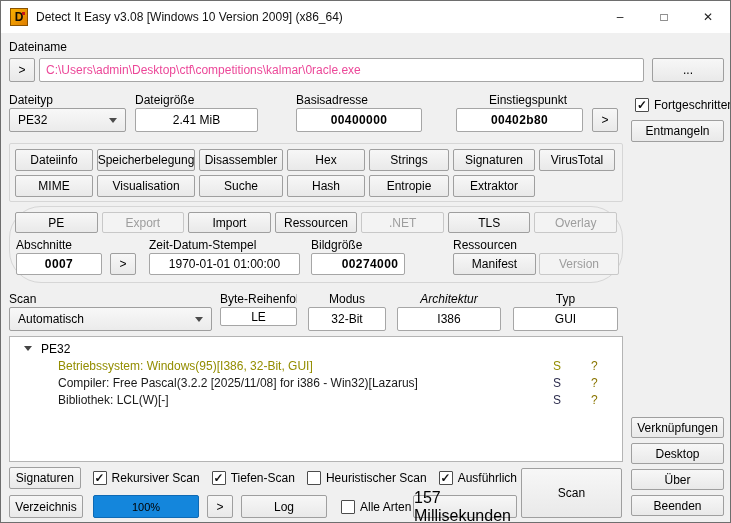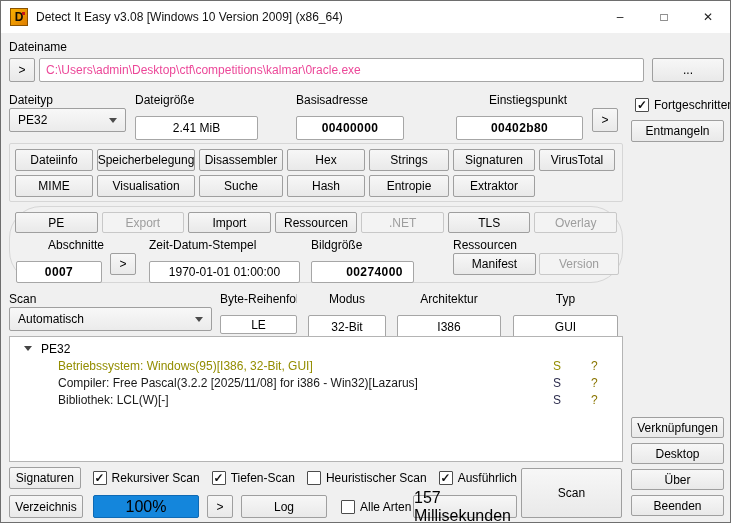--- a/index.html
+++ b/index.html
@@ -12,21 +12,21 @@
   .app-icon { width:18px; height:18px; margin-left:9px; background:linear-gradient(135deg,#f9b built 00,#e07f00); background:linear-gradient(135deg,#f9b000,#e07f00); border:1px solid #8a5200; display:flex; align-items:center; justify-content:center; font-weight:bold; font-size:12px; color:#140e00; position:relative; }
   .app-icon .dot { position:absolute; right:2px; top:3px; width:3px; height:3px; background:#c31414; }
   .title-text { margin-left:8px; font-size:12px; color:#111; }
   .win-controls { margin-left:auto; display:flex; height:100%; }
   .win-btn { width:44px; height:100%; display:flex; align-items:center; justify-content:center; font-size:12px; color:#222; }
 
   
   .btn { background:linear-gradient(#f7f7f7,#e9e9e9); border:1px solid #9f9f9f; border-radius:2px;
          display:flex; align-items:center; justify-content:center; font-size:12px; color:#000; }
   .btn.disabled { background:#f3f3f3; border-color:#c8c8c8; color:#9d9d9d; }
-  .field { background:#fff; border:1px solid #a6a6a6; border-radius:2px; display:flex; align-items:center; justify-content:center; font-size:12px; overflow:hidden; white-space:nowrap;margin-top:8px; }
+  .field { background:#fff; border:1px solid #a6a6a6; border-radius:2px; display:flex; align-items:center; justify-content:center; font-size:12px; overflow:hidden; white-space:nowrap; }
   .field.bold { font-weight:bold; letter-spacing:.4px; }
   .combo { background:linear-gradient(#f8f8f8,#ebebeb); border:1px solid #9f9f9f; border-radius:2px; display:flex; align-items:center; padding:0 8px; }
   .combo .arrow { margin-left:auto; width:0; height:0; border-left:4px solid transparent; border-right:4px solid transparent; border-top:5px solid #4c4c4c; }
   .lbl { position:absolute; font-size:12px; color:#000; white-space:nowrap; }
   .checkbox { display:flex; align-items:center; gap:5px; white-space:nowrap; }
   .cb-box { width:14px; height:14px; background:#fff; border:1px solid #4c4c4c; border-radius:1px; display:flex; align-items:center; justify-content:center; font-size:12px; font-weight:bold; line-height:1; color:#111; }
 
   .abs { position:absolute; }
 
   
@@ -45,21 +45,21 @@
   #tree { position:absolute; left:8px; top:335px; width:614px; height:126px; background:#fff; border:1px solid #b4b4b4; padding-top:3px; }
   .tree-row { position:relative; height:17px; display:flex; align-items:center; }
   .tri { width:0; height:0; border-left:4px solid transparent; border-right:4px solid transparent; border-top:5px solid #444; margin-left:14px; margin-right:9px; }
   .detail { padding-left:48px; }
   .col-s { position:absolute; left:543px; font-size:12px; }
   .col-q { position:absolute; left:581px; font-size:12px; }
 
   
   #bottom-row1 { position:absolute; left:8px; top:466px; width:508px; height:22px; display:flex; align-items:center; }
   #bottom-row2 { position:absolute; left:8px; top:494px; width:508px; height:23px; display:flex; align-items:center; }
-  #progress { width:106px; height:23px; background:#1486dc; border:1px solid #0f6ab4; border-radius:2px; display:flex; align-items:center; justify-content:center; color:#000; font-size:16px; }
+  #progress { width:106px; height:23px; background:#1486dc; border:1px solid #0f6ab4; border-radius:2px; display:flex; align-items:center; justify-content:center; color:#000; font-size:11px; }
   #duration { margin-left:auto; width:104px; height:23px; font-size:16px; }
   #scan-button { position:absolute; left:520px; top:467px; width:101px; height:50px; font-size:12px; }
 
   
   .side-btn { position:absolute; left:630px; width:93px; height:21px; }
 </style>
 </head>
 <body>
 
 <div id="window">
@@ -85,21 +85,21 @@
   <div class="lbl" style="left:8px; top:92px;">Dateityp</div>
   <div class="lbl" style="left:134px; top:92px;">Dateigröße</div>
   <div class="lbl" style="left:295px; top:92px;">Basisadresse</div>
   <div class="lbl" style="left:488px; top:92px;">Einstiegspunkt</div>
 
   <div class="combo abs" style="left:8px; top:107px; width:117px; height:24px;">
     <span>PE32</span>
     <span class="arrow"></span>
   </div>
   <div class="field abs" style="left:134px; top:107px; width:123px; height:24px;">2.41 MiB</div>
-  <div class="field bold abs" style="left:295px; top:107px; width:108px; height:24px;">00400000</div>
+  <div class="field bold abs" style="left:295px; top:107px; width:126px; height:24px;">00400000</div>
   <div class="field bold abs" style="left:455px; top:107px; width:127px; height:24px;">00402b80</div>
   <div class="btn abs" style="left:591px; top:107px; width:26px; height:24px;">&gt;</div>
 
   <div class="panel" id="tools-panel">
     <div class="tools-grid">
       <div class="btn">Dateiinfo</div>
       <div class="btn">Speicherbelegung</div>
       <div class="btn">Disassembler</div>
       <div class="btn">Hex</div>
       <div class="btn">Strings</div>
@@ -117,36 +117,36 @@
   <div class="panel" id="pe-panel">
     <div class="pe-grid">
       <div class="btn">PE</div>
       <div class="btn disabled">Export</div>
       <div class="btn">Import</div>
       <div class="btn">Ressourcen</div>
       <div class="btn disabled">.NET</div>
       <div class="btn">TLS</div>
       <div class="btn disabled">Overlay</div>
     </div>
-    <div class="lbl" style="left:6px; top:31px;margin-left:32px;">Abschnitte</div>
+    <div class="lbl" style="left:6px; top:31px;">Abschnitte</div>
     <div class="lbl" style="left:139px; top:31px;">Zeit-Datum-Stempel</div>
     <div class="lbl" style="left:301px; top:31px;">Bildgröße</div>
     <div class="lbl" style="left:443px; top:31px;">Ressourcen</div>
     <div class="field bold abs" style="left:6px; top:46px; width:86px; height:22px;">0007</div>
     <div class="btn abs" style="left:100px; top:46px; width:26px; height:22px;">&gt;</div>
     <div class="field abs" style="left:139px; top:46px; width:151px; height:22px;">1970-01-01 01:00:00</div>
-    <div class="field bold abs" style="left:301px; top:46px; width:103px; height:22px;padding-left:24px;">00274000</div>
+    <div class="field bold abs" style="left:301px; top:46px; width:94px; height:22px;padding-left:24px;">00274000</div>
     <div class="btn abs" style="left:443px; top:46px; width:83px; height:22px;">Manifest</div>
     <div class="btn abs disabled" style="left:529px; top:46px; width:80px; height:22px;">Version</div>
   </div>
 
   <div class="lbl" style="left:8px; top:291px;">Scan</div>
   <div class="lbl" style="left:219px; top:291px; width:77px; overflow:hidden;">Byte-Reihenfolge</div>
   <div class="lbl" style="left:307px; top:291px; width:78px; text-align:center;">Modus</div>
-  <div class="lbl" style="left:396px; top:291px; width:104px; text-align:center;">Architektur</div>
+  <div class="lbl" style="left:396px; top:291px; width:104px; text-align:center;font-style:italic;">Architektur</div>
   <div class="lbl" style="left:512px; top:291px; width:105px; text-align:center;">Typ</div>
 
   <div class="combo abs" style="left:8px; top:306px; width:203px; height:24px;">
     <span>Automatisch</span>
     <span class="arrow"></span>
   </div>
   <div class="field abs" style="left:219px; top:306px; width:77px; height:19px;">LE</div>
   <div class="field abs" style="left:307px; top:306px; width:78px; height:24px;">32-Bit</div>
   <div class="field abs" style="left:396px; top:306px; width:104px; height:24px;">I386</div>
   <div class="field abs" style="left:512px; top:306px; width:105px; height:24px;">GUI</div>

